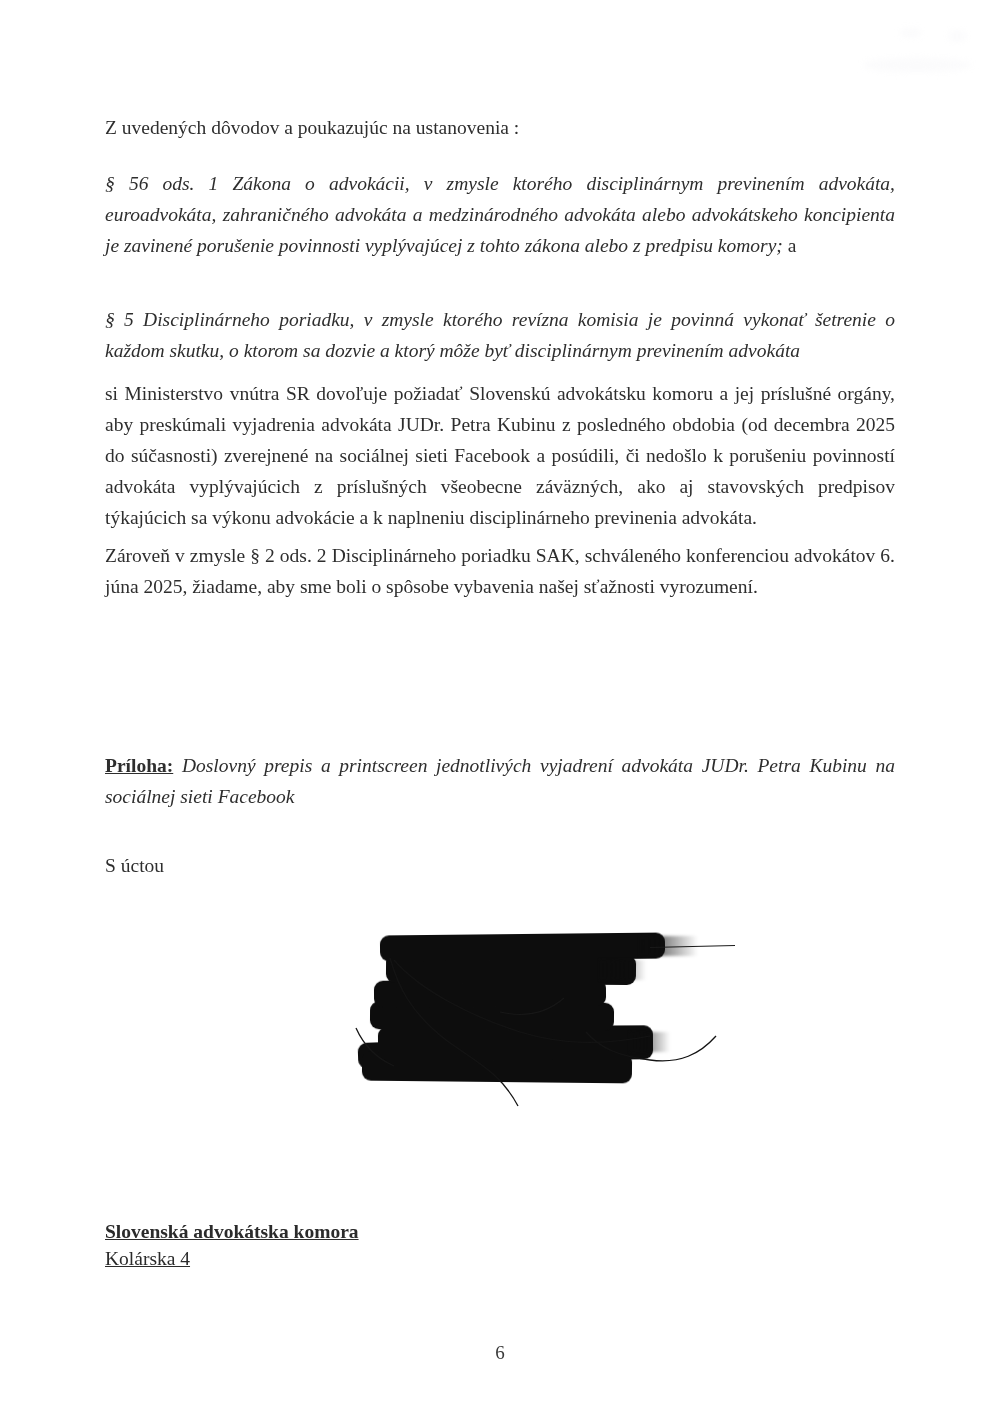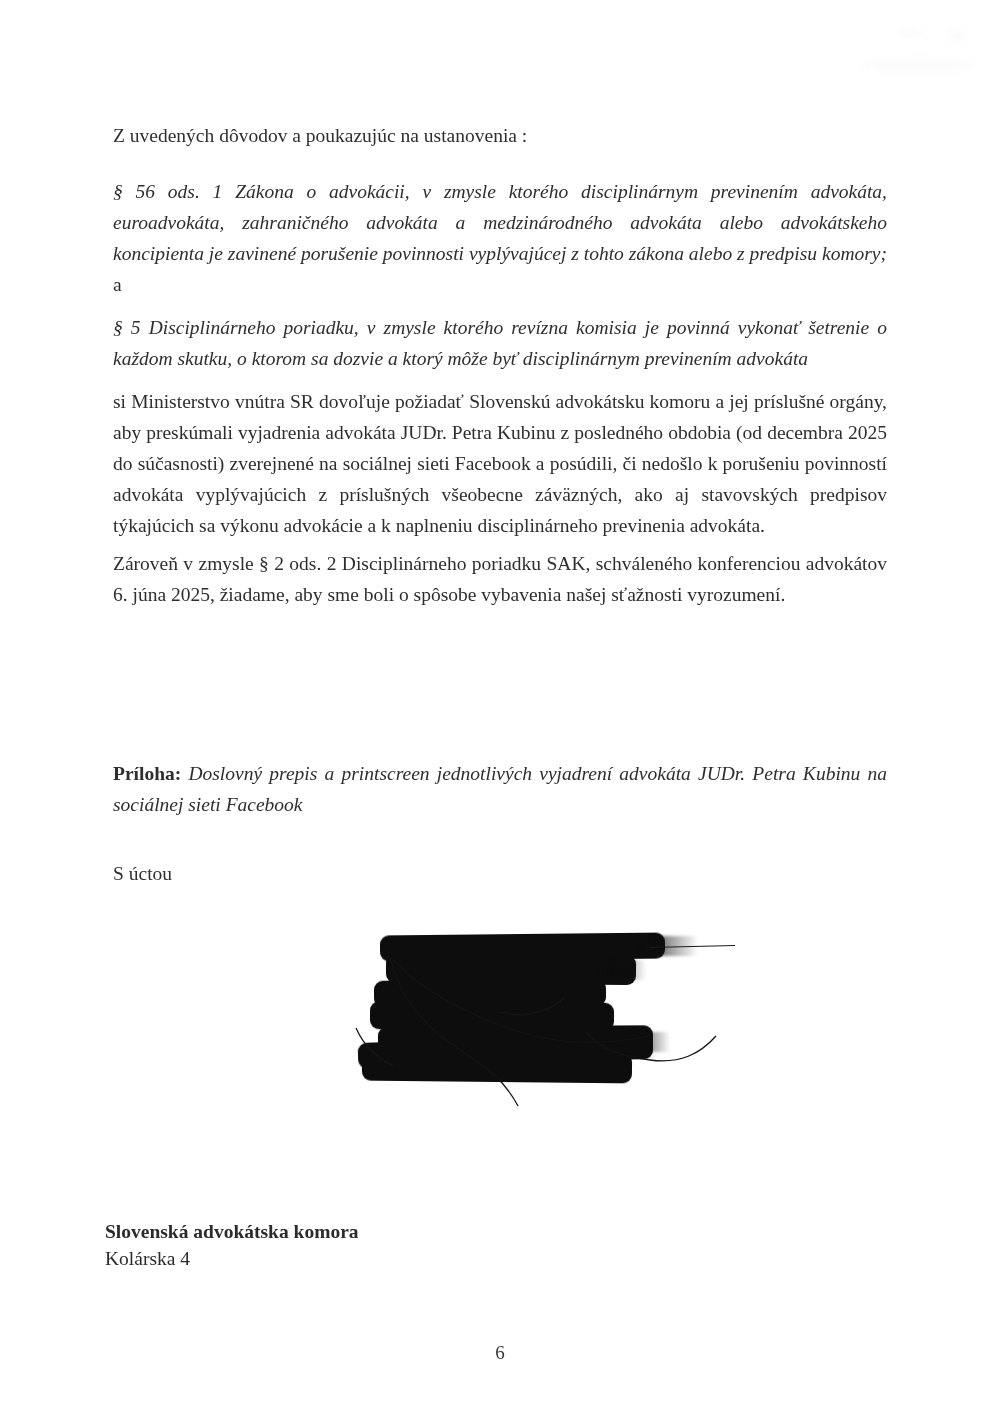--- a/index.html
+++ b/index.html
@@ -32,21 +32,21 @@
   .scan-artifact.c { left: 862px; top: 58px;  width: 110px; height: 14px; }
 
   .content {
     position: absolute;
     left: 105px;
     top: 0;
     width: 790px;
   }
 
   p.para {
-    margin: 8px;
+    margin: 0;
     font-size: 19.5px;
     line-height: 31px;
     text-align: justify;
     text-justify: inter-word;
     color: #2e2e2e;
   }
 
   p.para.italic {
     font-style: italic;
   }
@@ -56,21 +56,21 @@
 
   #blk-intro      { top: 112px; }
   #blk-statute-56 { top: 168px; }
   #blk-statute-3  { top: 304px; }
   #blk-request    { top: 378px; }
   #blk-deadline   { top: 540px; }
   #blk-attachment { top: 750px; }
   #blk-closing    { top: 850px; }
 
   .roman-inline { font-style: normal; }
-  .bold-label { font-weight: bold; font-style: normal; }
+  .bold-label { font-weight: bold; font-style: normal; text-decoration: underline; }
 
   
   .redaction {
     position: absolute;
     left: 350px;
     top: 920px;
     width: 380px;
     height: 190px;
   }
   .stroke {
@@ -114,20 +114,21 @@
     overflow: visible;
   }
 
   
   #blk-address { top: 1218px; }
   .addr-line {
     margin: 0;
     font-size: 19.5px;
     line-height: 27px;
     color: #2b2b2b;
+    text-decoration: underline;
   }
   .addr-line.strong { font-weight: bold; }
 
   .page-number {
     position: absolute;
     left: 0;
     top: 1342px;
     width: 1000px;
     text-align: center;
     font-size: 19px;

